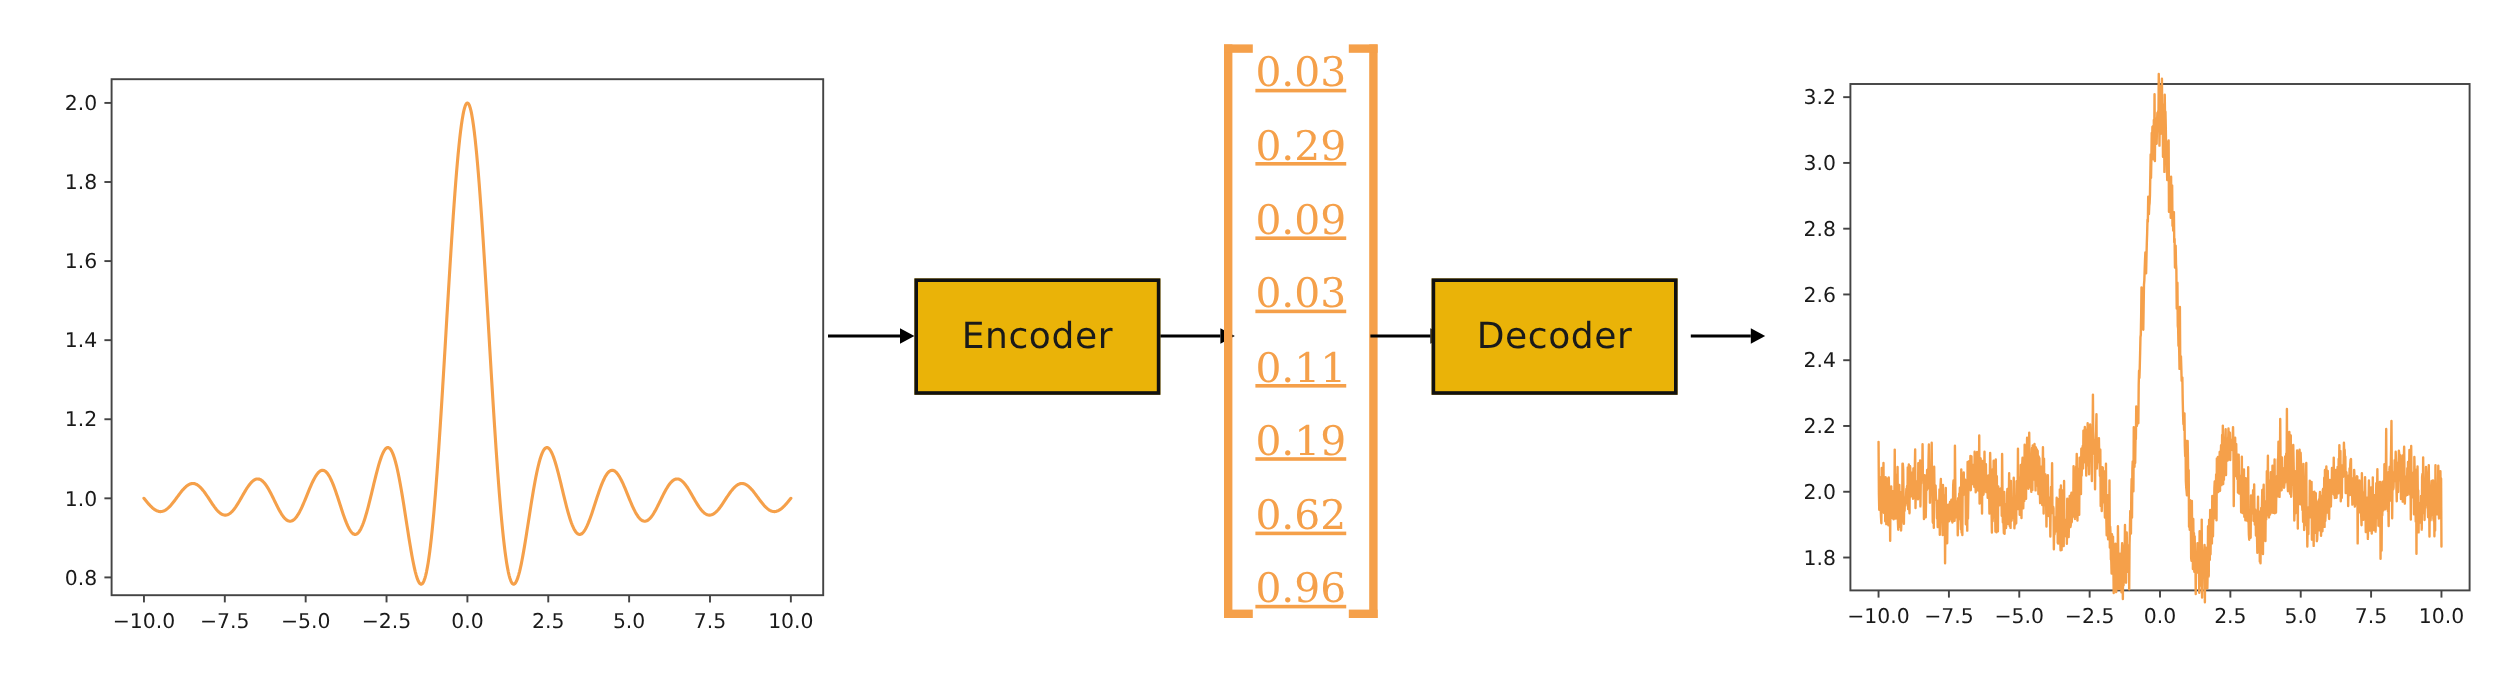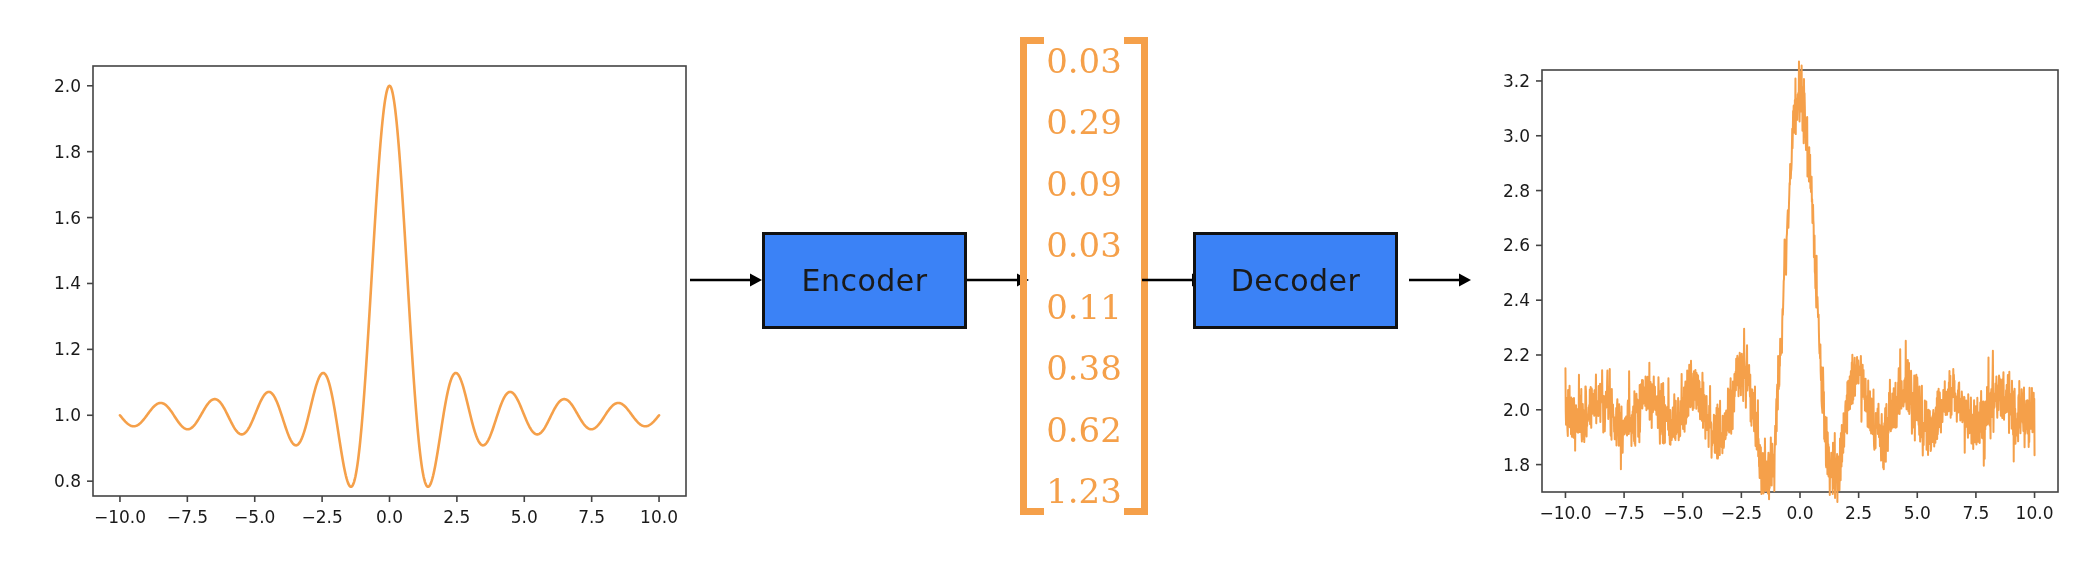--- a/index.html
+++ b/index.html
@@ -26,21 +26,21 @@
     position: absolute;
     top: 0;
     height: 565px;
   }
   .panel svg { display: block; }
 
   
   .proc-box {
     position: absolute;
     box-sizing: border-box;
-    background: #3b82f6;
+    background: #eab308;
     border: 3px solid #111111;
     display: flex;
     align-items: center;
     justify-content: center;
   }
   .proc-box .proc-label {
     font-family: "DejaVu Sans", sans-serif;
     font-size: 30px;
     color: #1a1a1a;
     letter-spacing: 0.5px;
@@ -82,20 +82,21 @@
     justify-content: space-between;
     padding: 6px 0 6px 0;
     text-align: center;
   }
   .latent .values .val {
     font-family: "DejaVu Serif", serif;
     font-size: 34px;
     color: #f5a04a;
     line-height: 1.06;
     white-space: nowrap;
+    text-decoration: underline;
   }
 
   
   .arrow { position: absolute; }
   .arrow svg { display: block; overflow: visible; }
 
   
   .tick-label {
     font-family: "DejaVu Sans", sans-serif;
     font-size: 17px;
@@ -169,23 +170,23 @@
       <i class="stem"></i>
         <i class="top"></i>
         <i class="bottom"></i>
     </div>
     <div class="values">
       <div class="val">0.03</div>
       <div class="val">0.29</div>
       <div class="val">0.09</div>
       <div class="val">0.03</div>
       <div class="val">0.11</div>
-      <div class="val">0.38</div>
+      <div class="val">0.19</div>
       <div class="val">0.62</div>
-      <div class="val">1.23</div>
+      <div class="val">0.96</div>
     </div>
     <div class="bracket right">
       <i class="stem"></i>
         <i class="top"></i>
         <i class="bottom"></i>
     </div>
   </div>
 
   <div class="arrow" style="left:1142px; top:268px;">
     <svg width="62" height="24" viewBox="0 0 62 24">

